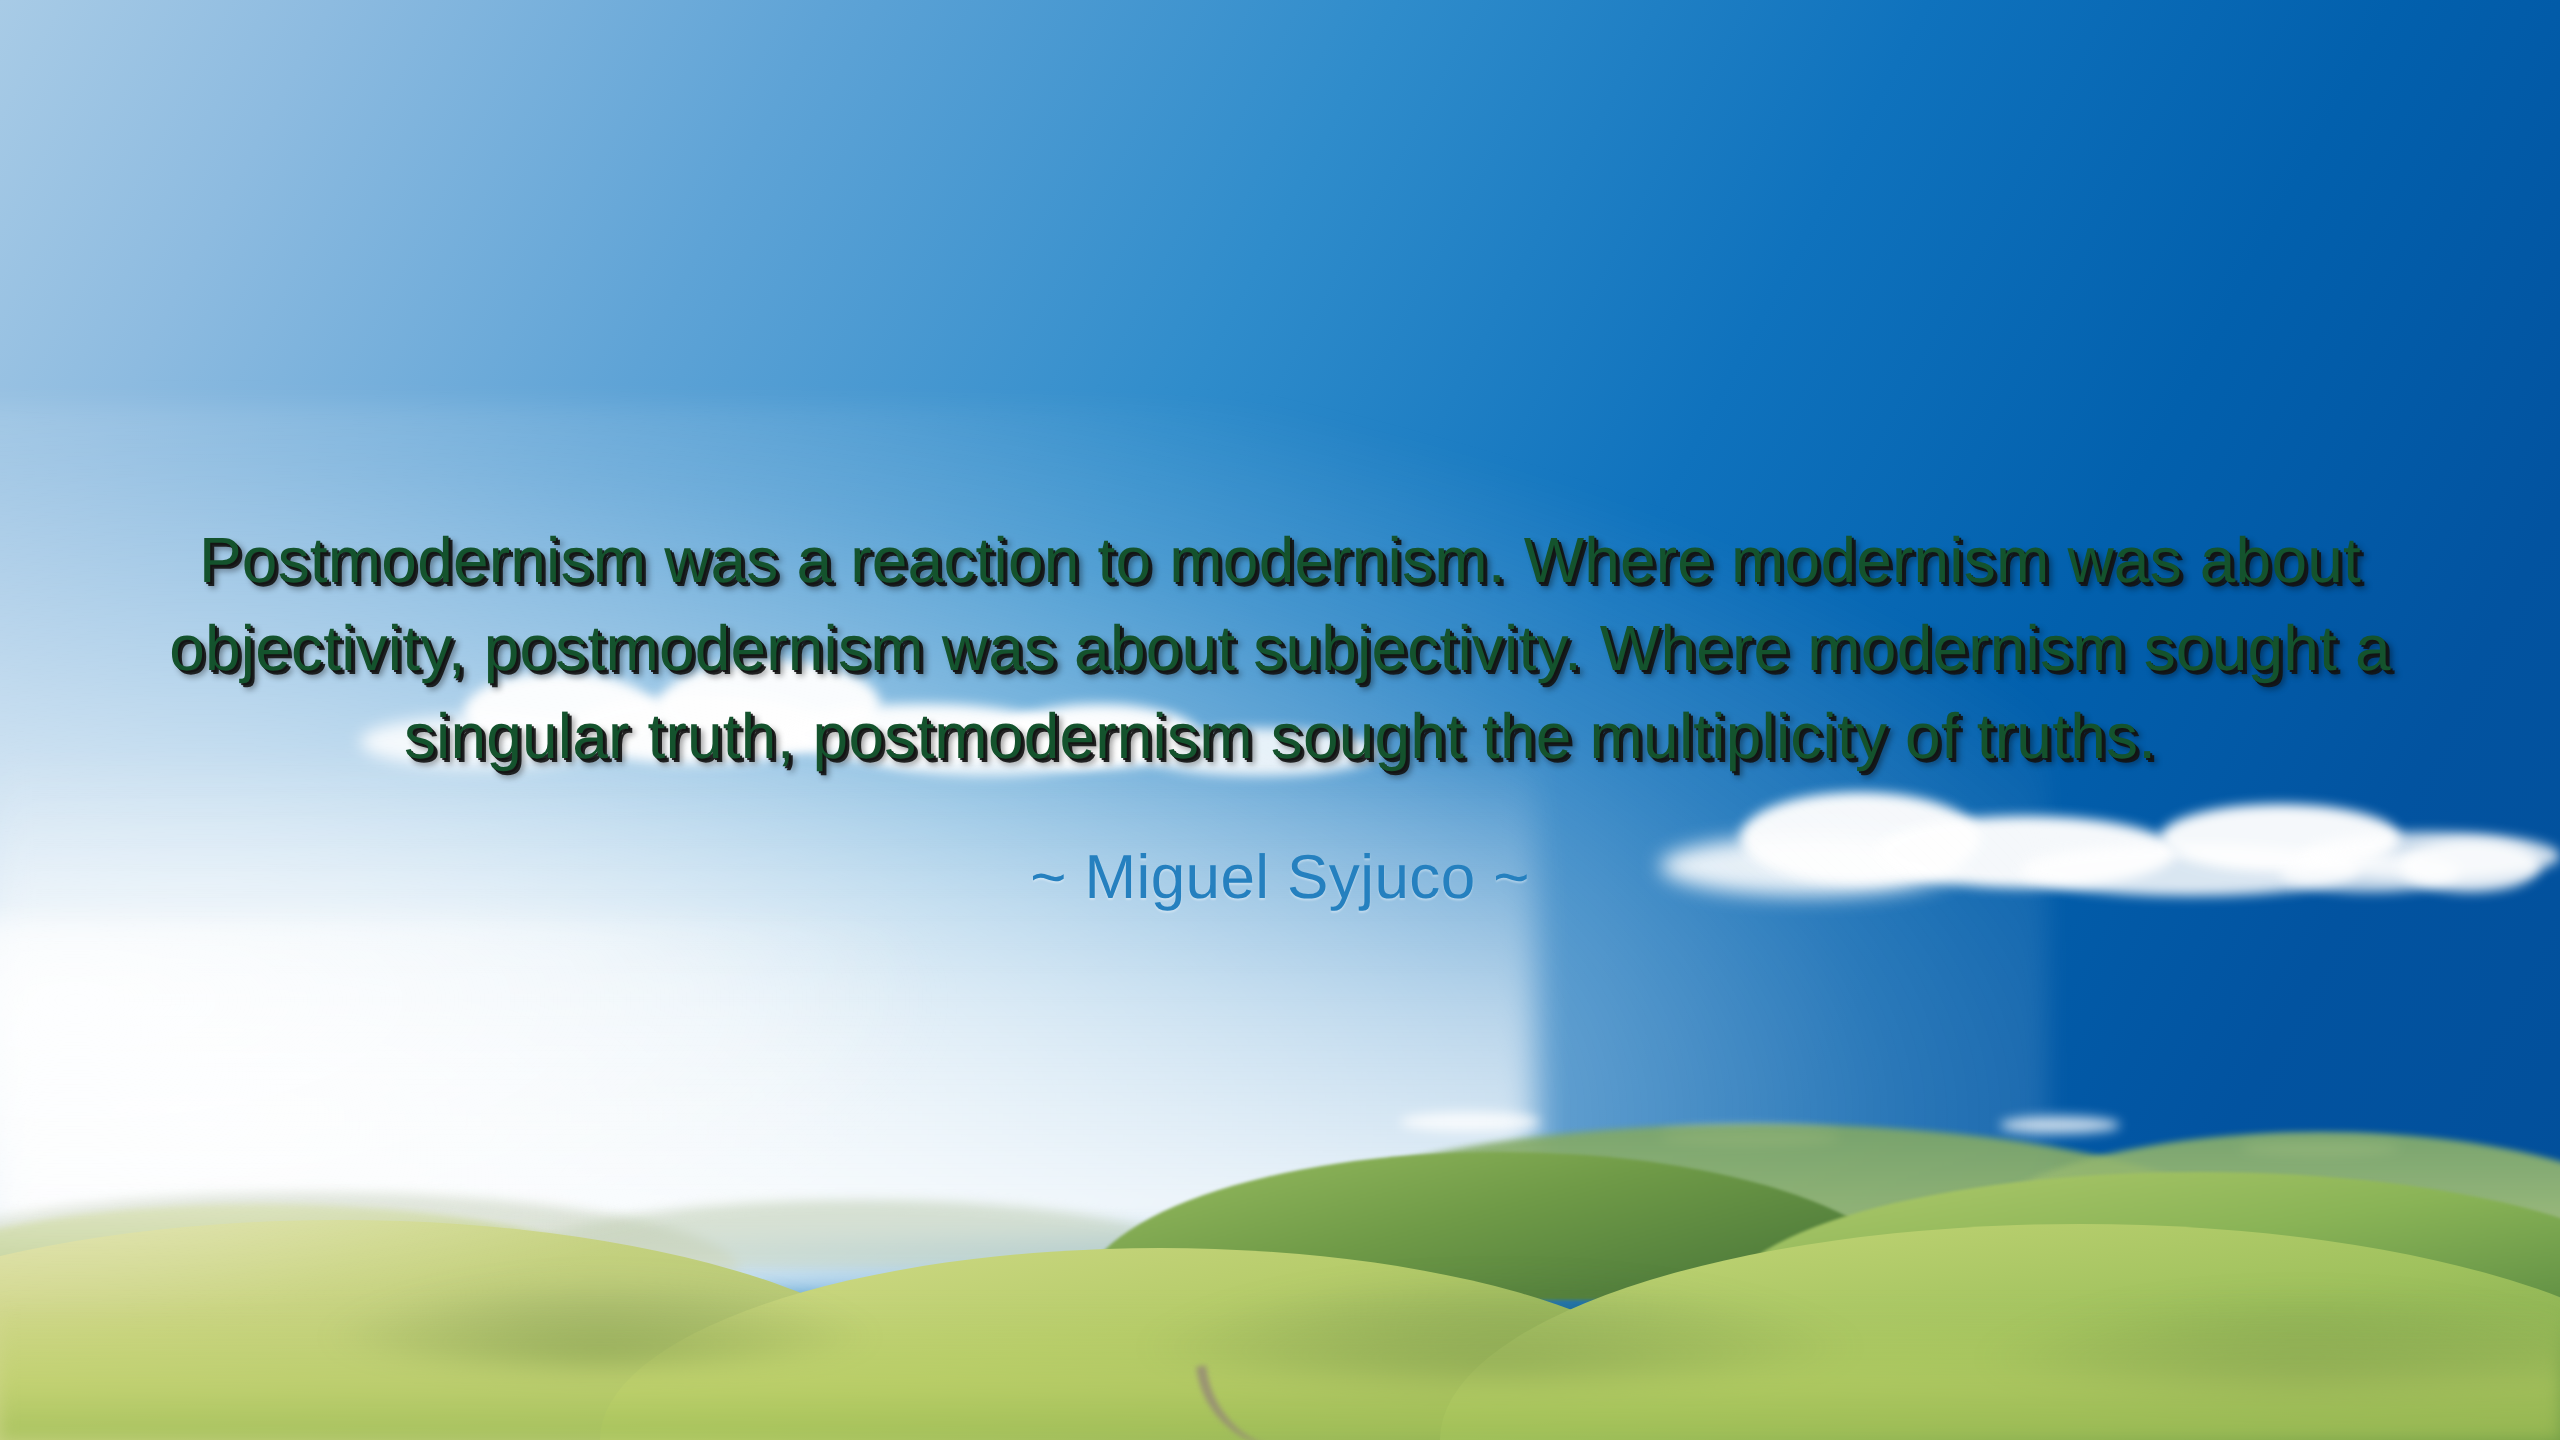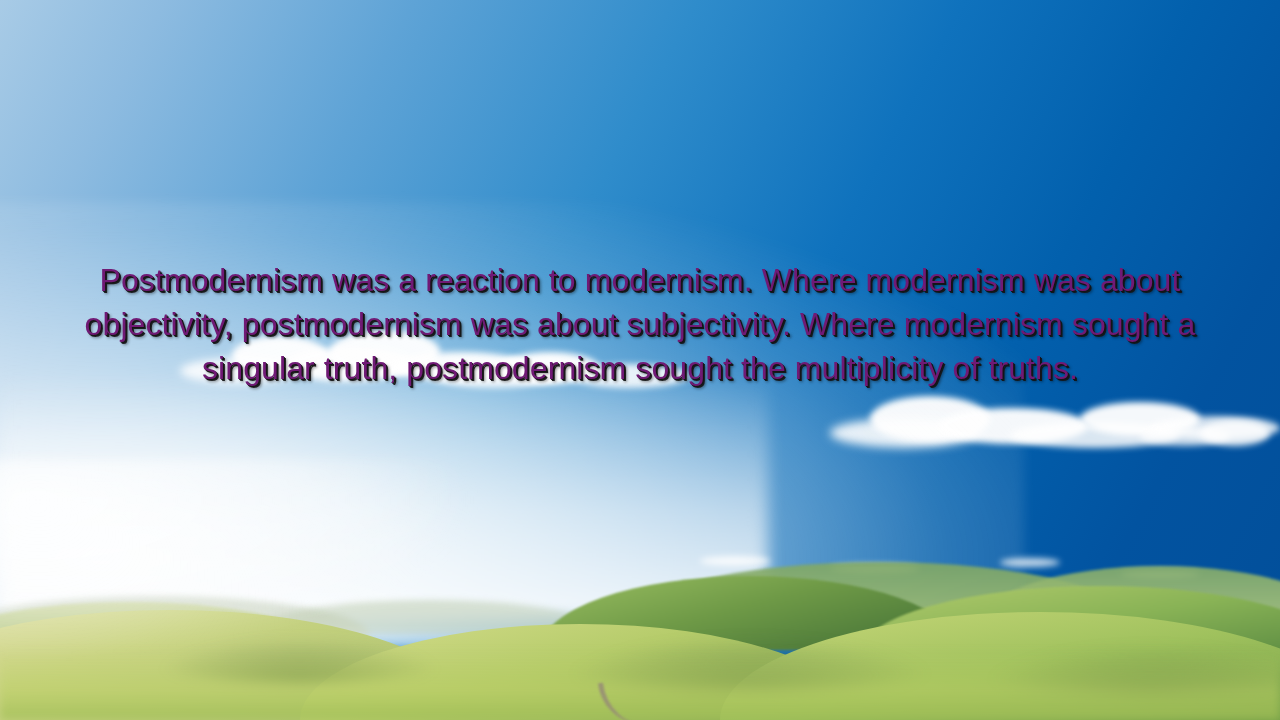--- a/index.html
+++ b/index.html
@@ -87,21 +87,21 @@
     position: absolute;
     left: 0; right: 0;
     top: 258px;
     text-align: center;
     padding: 0 40px;
     box-sizing: border-box;
   }
   .quote {
     font-size: 32px;
     line-height: 44px;
-    color: #701a75;
+    color: #14532d;
     font-weight: 400;
     letter-spacing: 0.1px;
     margin: 0 auto;
     max-width: 1190px;
     text-shadow:
       2px 2px 0 rgba(20,20,20,0.92),
       1px 1px 0 rgba(20,20,20,0.92),
       3px 3px 3px rgba(0,0,0,0.45);
   }
   .author {
@@ -212,15 +212,16 @@
                 border-radius:0 0 0 90px;
                 transform:rotate(-6deg); filter:blur(1.2px);"></div>
 
     <div style="position:absolute; left:-40px; top:-30px; width:520px; height:200px;
                 background:radial-gradient(ellipse at 15% 20%, rgba(255,255,255,.8), rgba(255,255,255,0) 70%);
                 filter:blur(6px);"></div>
   </div>
 
   <div class="content">
     <p class="quote">Postmodernism was a reaction to modernism. Where modernism was about objectivity, postmodernism was about subjectivity. Where modernism sought a singular truth, postmodernism sought the multiplicity of truths.</p>
+    <div class="author">~ Miguel Syjuco ~</div>
   </div>
 
 </div>
 
 </body></html>

